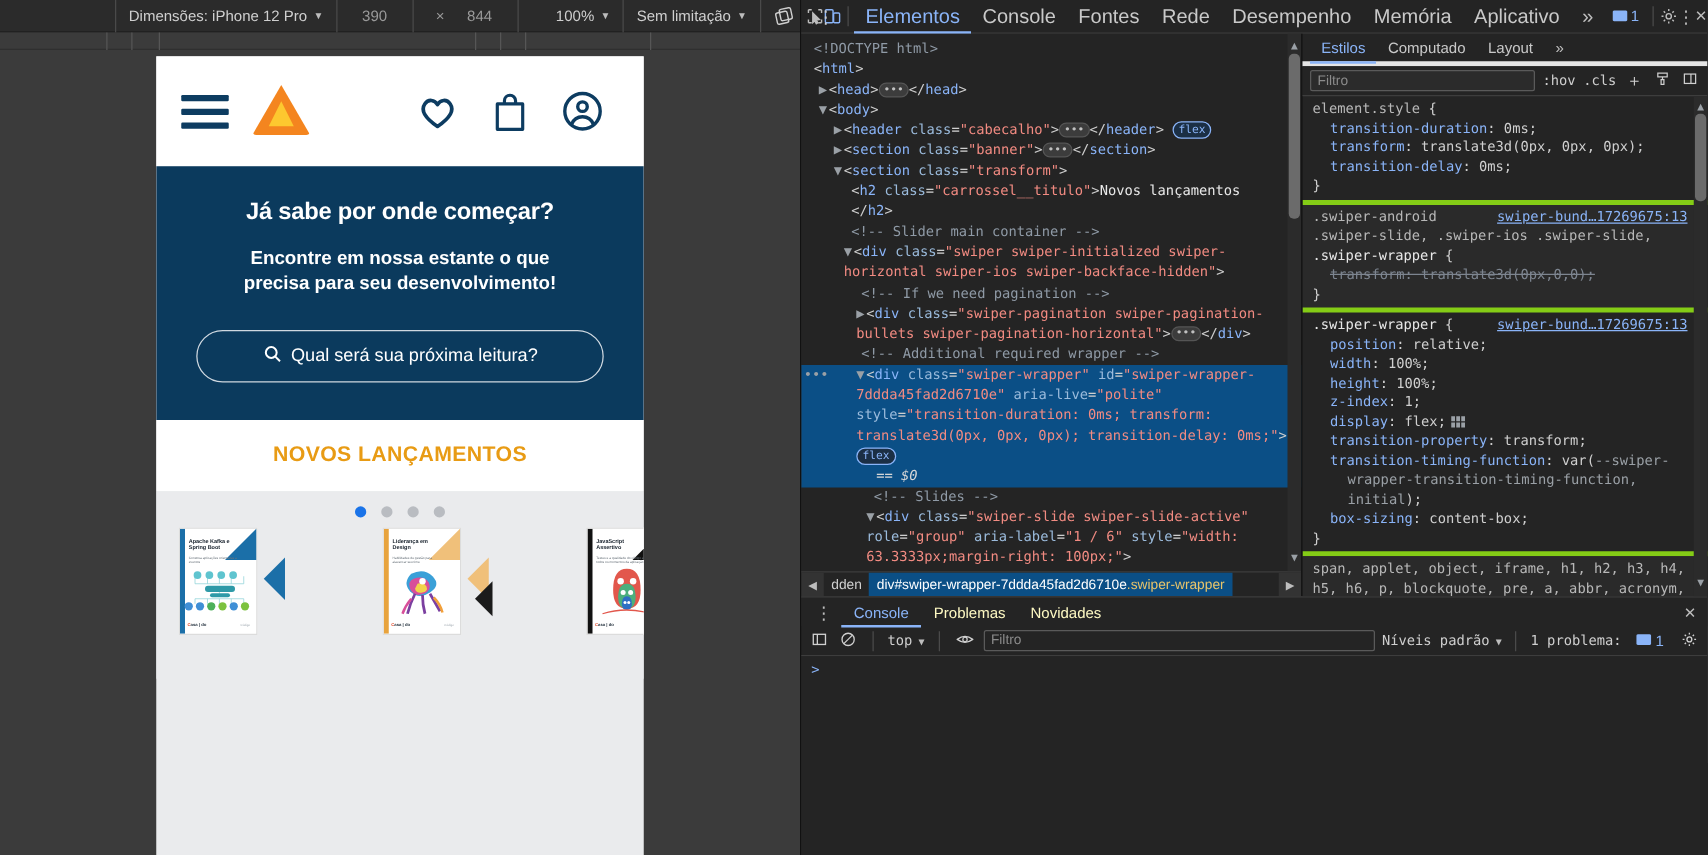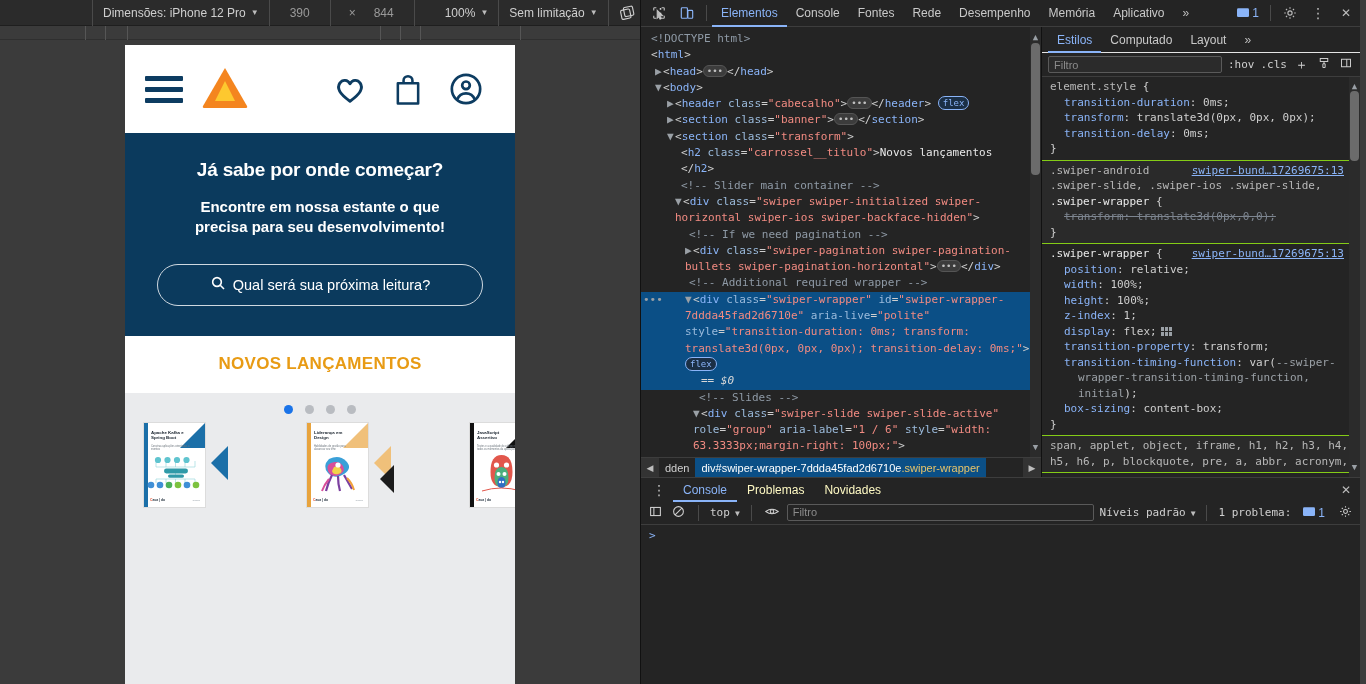--- a/index.html
+++ b/index.html
@@ -106,21 +106,21 @@
               border-left:1px solid #111; }
   .dt-main-tabs {
     height:27px; background:#242424; display:flex; align-items:center;
     border-bottom:1px solid #3d3d3d; padding-left:4px;
   }
   .tb-ico { width:28px; height:27px; display:flex; align-items:center;
             justify-content:center; color:#bdbdbd; }
   .tb-ico.sel { color:#8ab4f8; }
   .vdiv { width:1px; height:16px; background:#4a4a4a; margin:0 5px; }
   .tab { height:27px; line-height:27px; padding:0 9px; color:#c9c9c9;
-         font-size:12px; cursor:pointer; white-space:nowrap; }
+         font-size:16px; cursor:pointer; white-space:nowrap; }
   .tab.active { color:#8ab4f8; box-shadow:inset 0 -2px 0 #8ab4f8; }
   .flex1 { flex:1; }
   .badge-msg { display:flex; align-items:center; gap:3px; color:#8ab4f8; padding:0 6px; }
 
   .dt-body { flex:1; display:flex; min-height:0; }
   .elements-pane { width:400px; display:flex; flex-direction:column;
                    background:#242424; min-width:0; }
   .tree {
     flex:1; overflow:hidden; position:relative;
     font-family:"DejaVu Sans Mono", monospace; font-size:11px; line-height:16.3px;
@@ -151,34 +151,34 @@
   }
   .bc-arrow { width:18px; height:20px; display:flex; align-items:center;
               justify-content:center; color:#bdbdbd; background:#333; font-size:9px; }
   .bc-part { padding:0 6px; color:#d0d0d0; line-height:20px; white-space:nowrap; }
   .bc-sel { background:#0b4f86; color:#fff; }
   .bc-sel .cls { color:#e8c46a; }
 
   .styles-pane { flex:1; background:#242424; border-left:1px solid #111;
                  display:flex; flex-direction:column; min-width:0; }
   .styles-tabs { height:26px; display:flex; align-items:center;
-                 border-bottom:1px solid #e5e5e5; padding-left:6px; }
+                 border-bottom:4px solid #e5e5e5; padding-left:6px; }
   .st-tab { padding:0 9px; height:26px; line-height:26px; color:#c9c9c9; font-size:12px; }
   .st-tab.active { color:#8ab4f8; box-shadow:inset 0 -2px 0 #8ab4f8; }
   .filter-bar { height:24px; display:flex; align-items:center; gap:6px;
                 padding:0 6px; border-bottom:1px solid #3d3d3d; background:#242424; }
   .filter-input { flex:1; height:17px; background:#2b2b2b; border:1px solid #5a5a5a;
                   border-radius:2px; color:#8b8b8b; font-size:11px; padding:0 5px;
                   line-height:16px; }
   .fb-txt { color:#cfcfcf; font-family:"DejaVu Sans Mono", monospace; font-size:11px; }
   .fb-ico { color:#d0d0d0; font-size:13px; padding:0 2px; }
 
   .rules { flex:1; overflow:hidden; font-family:"DejaVu Sans Mono", monospace;
            font-size:11px; line-height:15.5px; position:relative; }
-  .rule { padding:2px 6px 3px 8px; border-bottom:1px solid #84cc16; position:relative; }
+  .rule { padding:2px 6px 3px 8px; border-bottom:4px solid #84cc16; position:relative; }
   .rule.dim { background:#2a2a2a; }
   .sel-css { color:#b8b8b8; }
   .sel-css.b { color:#e8e8e8; }
   .prop { color:#8ab4f8; }
   .pval { color:#cfcfcf; }
   .brace { color:#cfcfcf; }
   .src { position:absolute; right:16px; color:#8ab4f8; text-decoration:underline;
          font-size:11px; }
   .strike { text-decoration:line-through; color:#7d8590; }
   .flexicon { display:inline-block; width:11px; height:9px; vertical-align:-1px;

